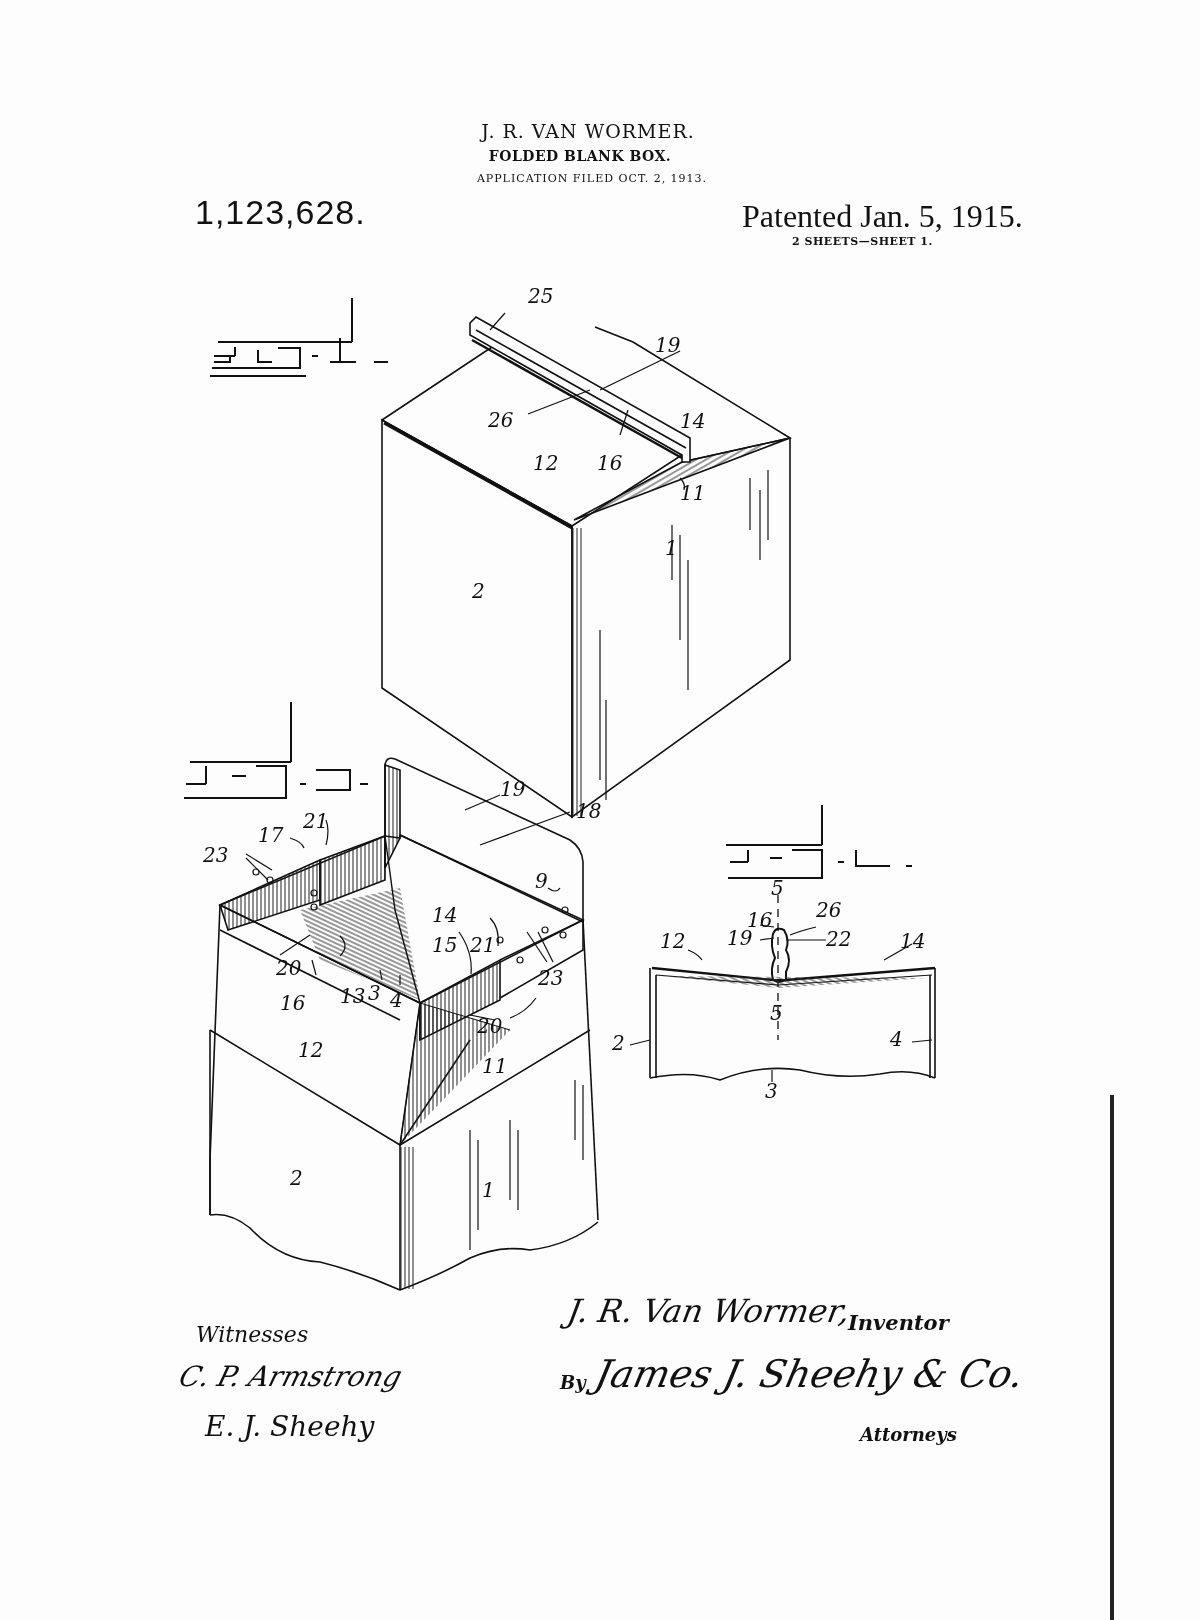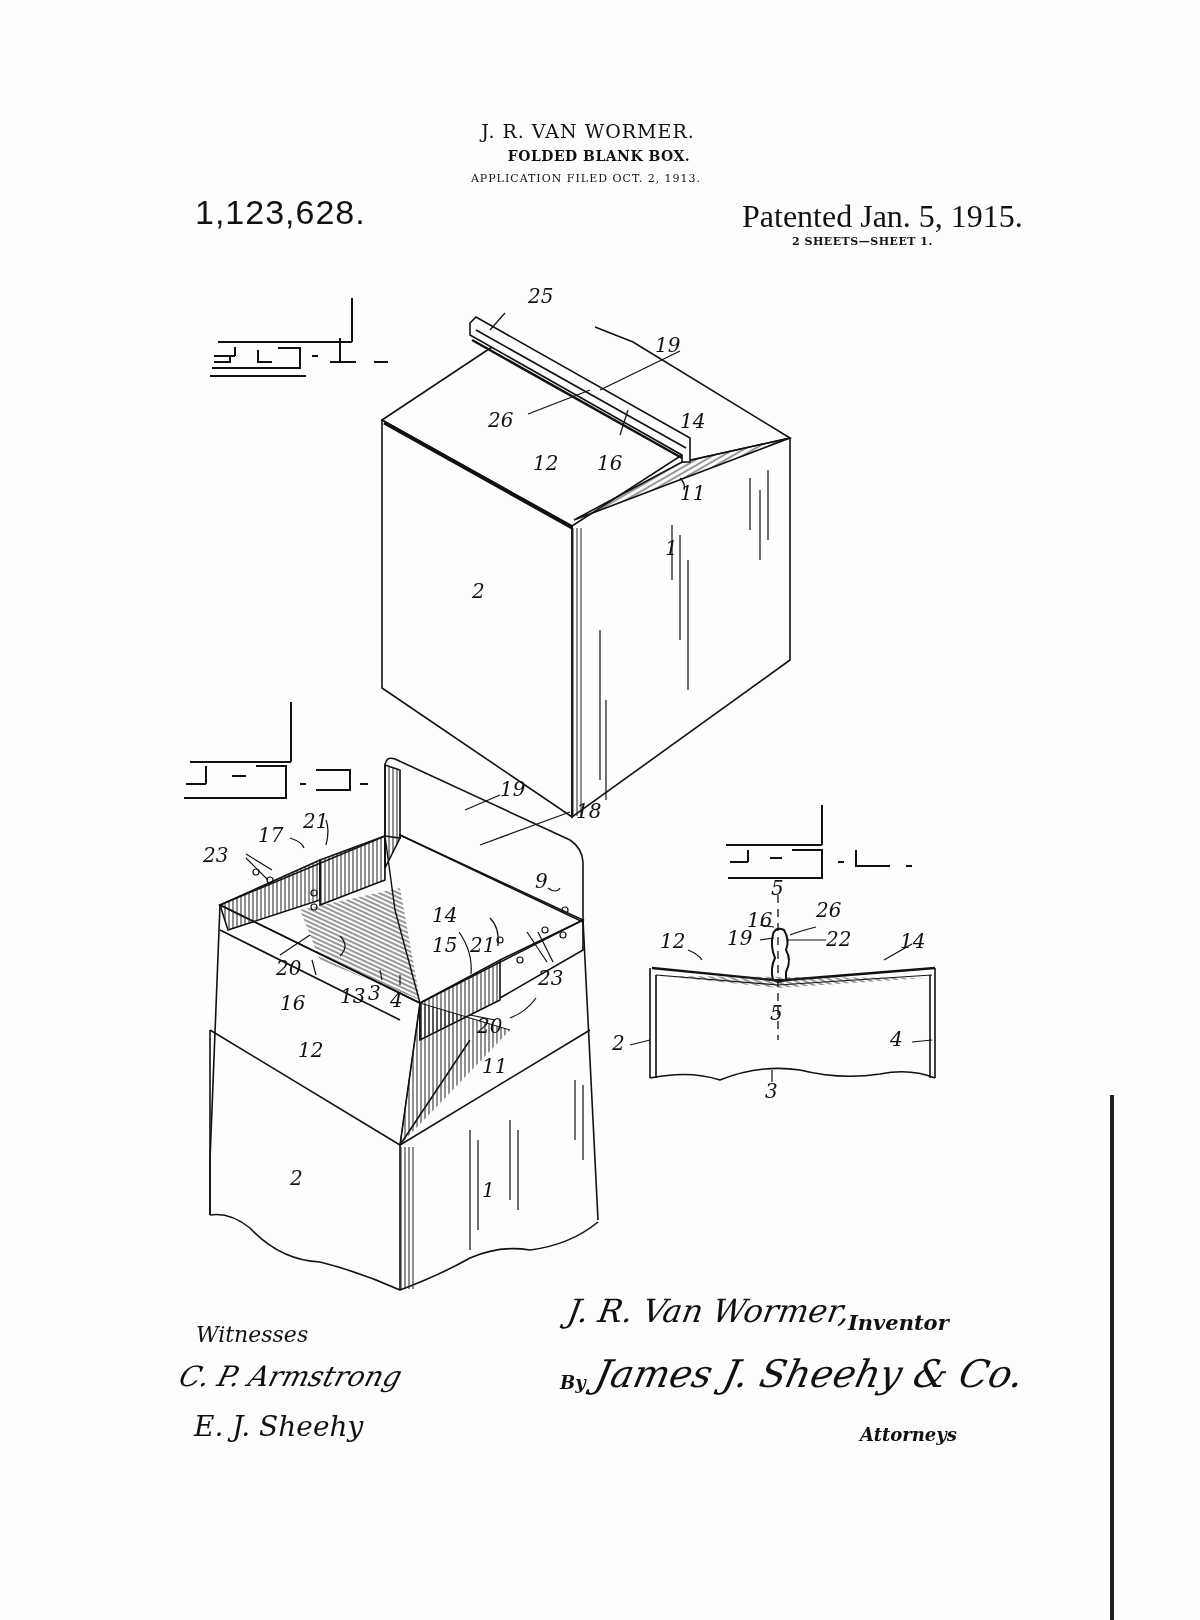--- a/index.html
+++ b/index.html
@@ -1,29 +1,29 @@
 <!DOCTYPE html>
 <html><head>
 <meta charset="utf-8">
 <style>
   html, body { margin: 0; padding: 0; background: #fdfdfd; }
   body { width: 1200px; height: 1620px; position: relative; overflow: hidden;
          font-family: "DejaVu Serif", "Liberation Serif", serif; color: #111; }
   .abs { position: absolute; }
   .hdr-name { left: 0; width: 1160px; top: 120px; text-align: center; font-size: 19px; letter-spacing: 1px; margin-left: 8px; }
-  .hdr-title { left: 0; width: 1160px; top: 148px; text-align: center; font-size: 14px; letter-spacing: 0.5px; font-weight: bold; margin-left: 19px; }
-  .hdr-app { left: 6px; width: 1160px; top: 172px; text-align: center; font-size: 11px; letter-spacing: 1px; }
+  .hdr-title { left: 0; width: 1160px; top: 148px; text-align: center; font-size: 14px; letter-spacing: 0.5px; font-weight: bold; }
+  .hdr-app { left: 12px; width: 1160px; top: 172px; text-align: center; font-size: 11px; letter-spacing: 1px; }
   .pat-no { left: 195px; top: 193px; font-size: 34px; font-family: Liberation Sans, sans-serif; letter-spacing: 1px; }
   .pat-date { left: 742px; top: 198px; font-size: 32px; font-family: "Liberation Serif", serif; }
   .sheets { left: 792px; top: 235px; font-size: 11px; letter-spacing: 0.5px; font-weight: bold; }
   svg text { font-family: "DejaVu Serif", serif; font-style: italic; fill: #111; }
   .sig { font-family: "DejaVu Serif", serif; font-style: italic; }
   .witness-label { left: 196px; top: 1322px; font-size: 22px; font-style: italic; font-family: "DejaVu Serif", serif; }
   .witness1 { left: 180px; top: 1360px; font-size: 28px; font-style: italic; transform: skewX(-15deg); }
-  .witness2 { left: 194px; top: 1410px; font-size: 28px; font-style: italic; }
+  .witness2 { left: 205px; top: 1410px; font-size: 28px; font-style: italic; }
   .inventor-sig { left: 568px; top: 1292px; font-size: 32px; font-style: italic; transform: skewX(-10deg); }
   .inventor-label { left: 848px; top: 1310px; font-size: 21px; font-style: italic; font-weight: bold; }
   .by-label { left: 560px; top: 1372px; font-size: 18px; font-style: italic; font-weight: bold; }
   .attorney-sig { left: 596px; top: 1352px; font-size: 38px; font-style: italic; transform: skewX(-12deg); }
   .attorneys-label { left: 860px; top: 1424px; font-size: 18px; font-style: italic; font-weight: bold; }
   .edge-line { left: 1110px; top: 1095px; width: 4px; height: 525px; background: #222; }
 </style>
 </head>
 <body>
 

